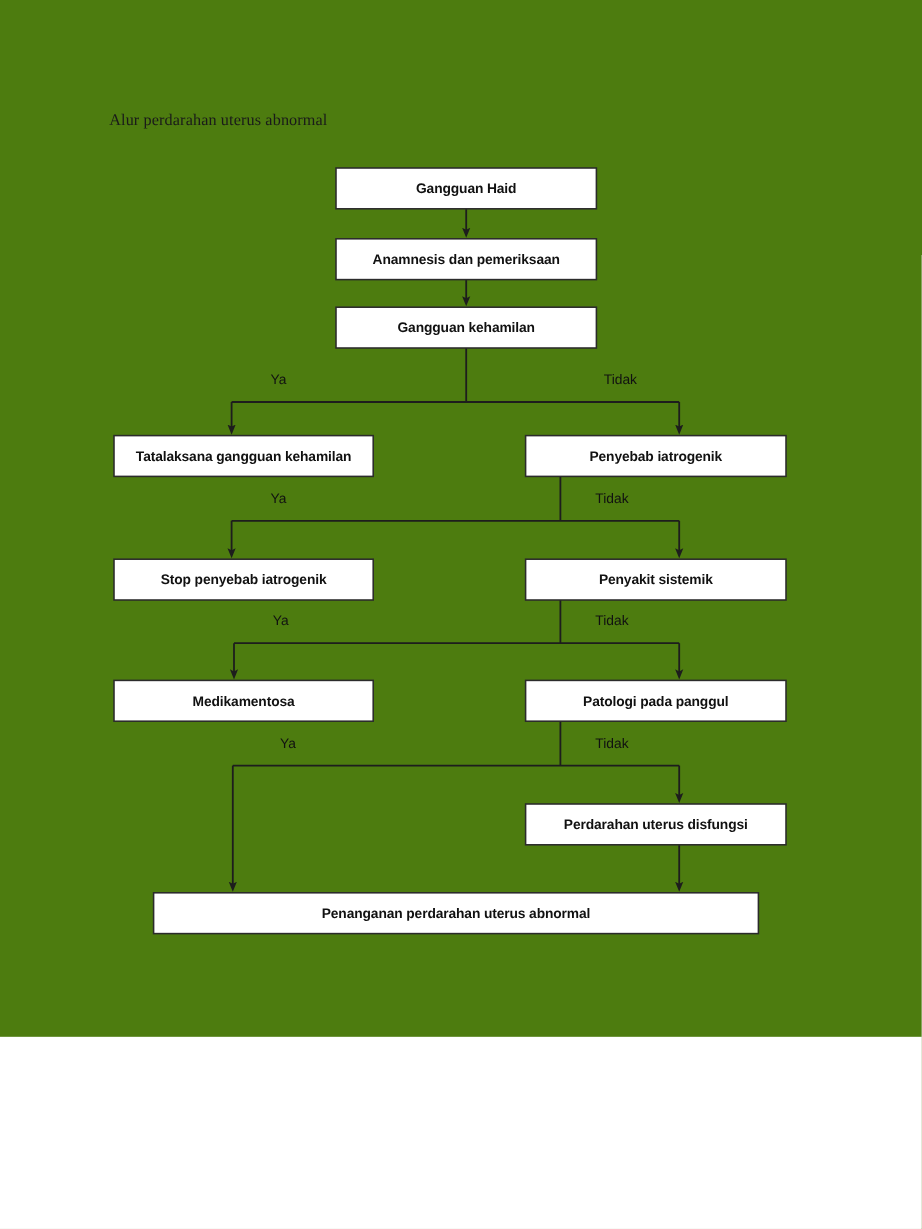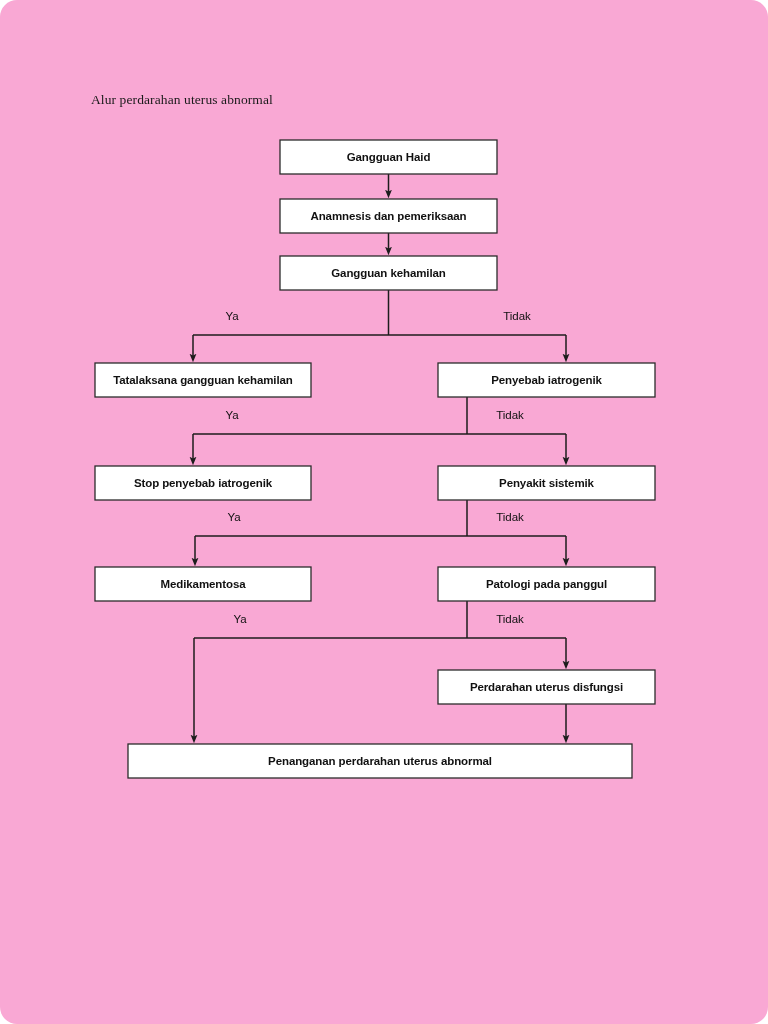--- a/index.html
+++ b/index.html
@@ -13,23 +13,22 @@
     height: 1024px;
     position: relative;
     font-family: "Liberation Sans", sans-serif;
     overflow: hidden;
   }
   #page {
     position: absolute;
     left: 0;
     top: 0;
     width: 768px;
-    height: 1024px;
-    background: #f9a8d4;
-    border-radius: 17px;
+    height: 864px;
+    background: #4d7c0f;
   }
   .doc-title {
     position: absolute;
     left: 91px;
     top: 92px;
     font-family: "Liberation Serif", serif;
     font-size: 13.5px;
     color: #1a1a1a;
     white-space: nowrap;
     letter-spacing: 0.1px;

